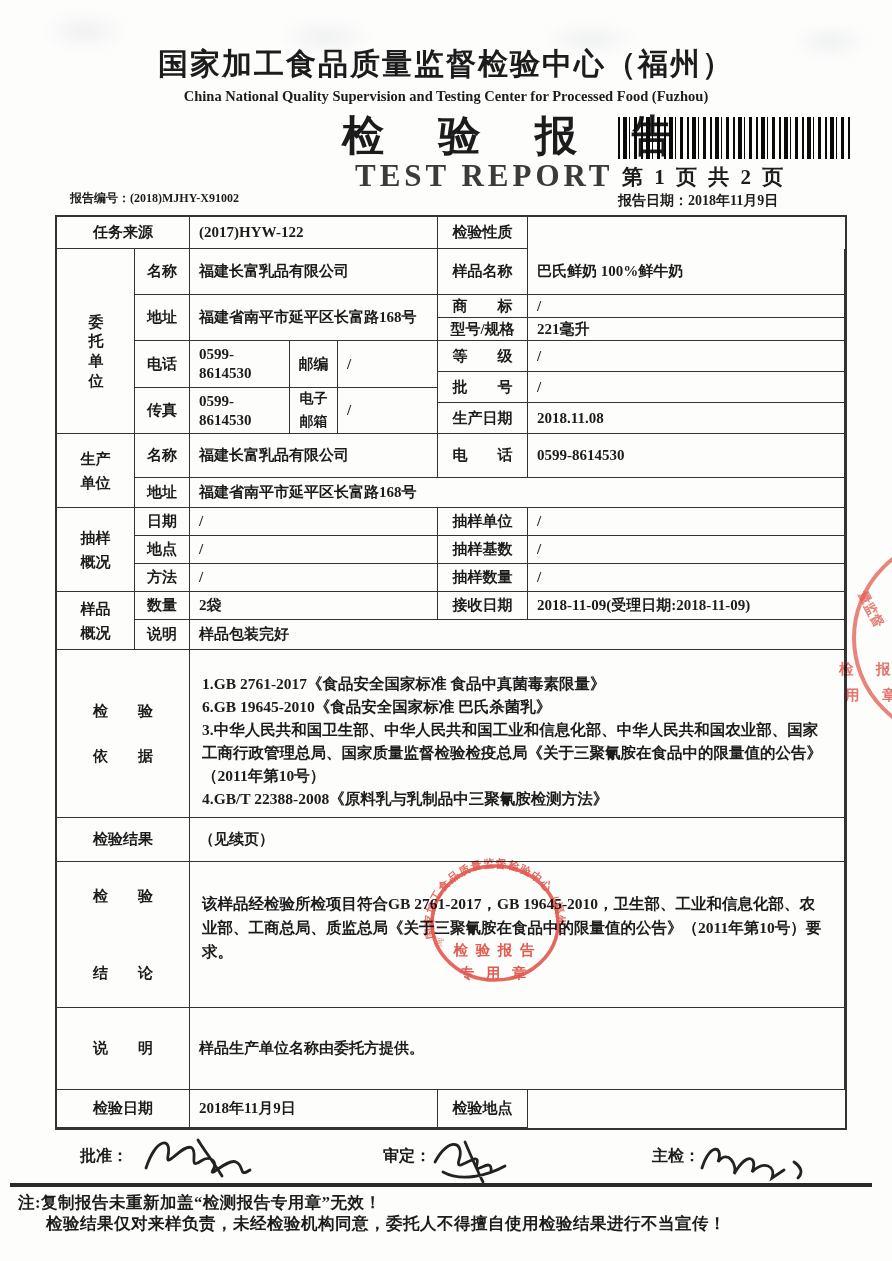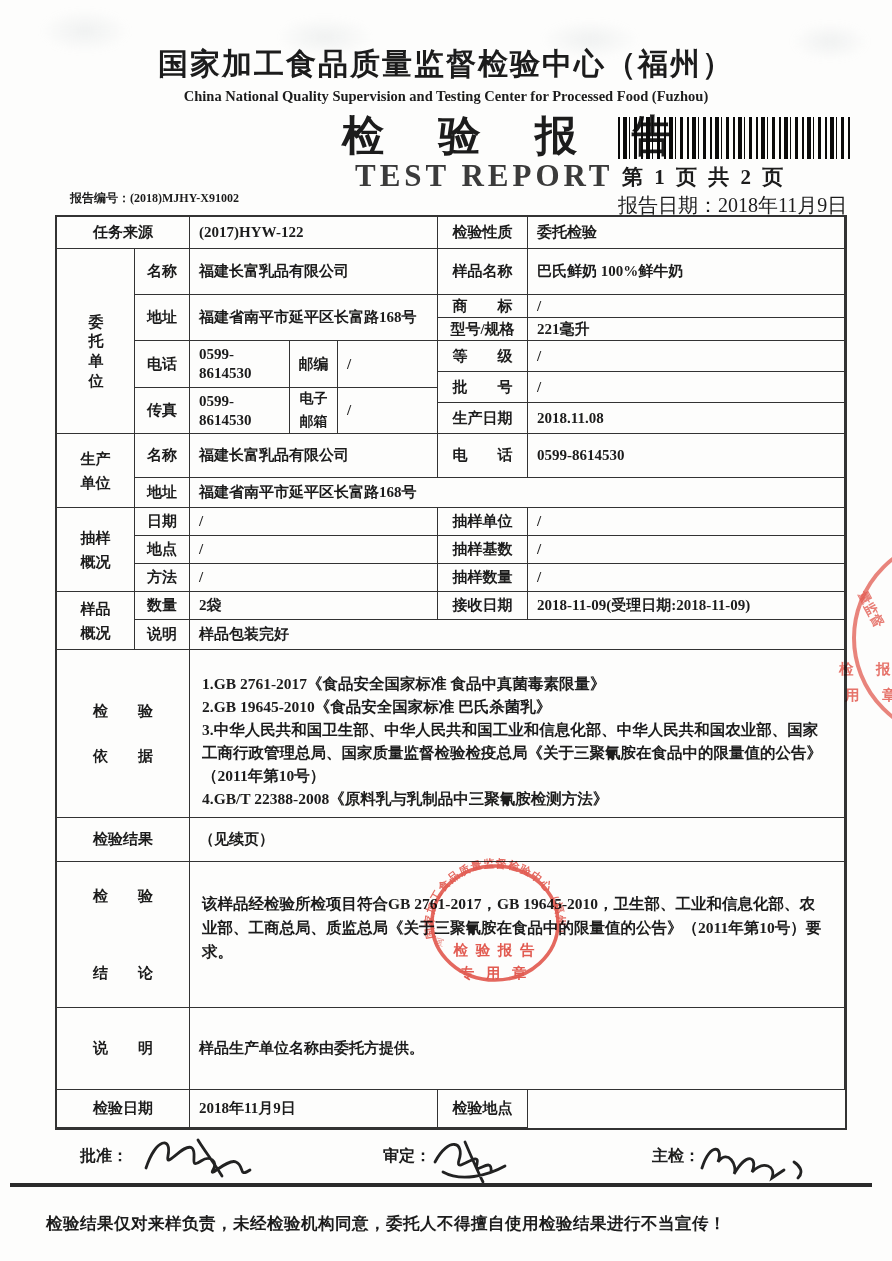--- a/index.html
+++ b/index.html
@@ -13,21 +13,21 @@
   .title-en{position:absolute;left:0;right:0;top:88px;text-align:center;font-size:14.5px;
             font-weight:bold;font-family:"Liberation Serif",serif;}
   .rpt-cn{position:absolute;left:342px;top:108px;font-size:42px;font-weight:bold;letter-spacing:22px;white-space:nowrap;}
   .rpt-en{position:absolute;left:355px;top:158px;font-size:31px;font-weight:bold;letter-spacing:4px;
           color:#3b3b3b;font-family:"Liberation Serif",serif;white-space:nowrap;}
   .barcode{position:absolute;left:618px;top:117px;width:232px;height:42px;
     background:repeating-linear-gradient(90deg,#0a0a0a 0 2px,transparent 2px 5px,#0a0a0a 5px 9px,
       transparent 9px 11px,#0a0a0a 11px 12px,transparent 12px 16px,#0a0a0a 16px 19px,transparent 19px 23px);}
   .pageinfo{position:absolute;left:622px;top:163px;font-size:21px;letter-spacing:3px;font-weight:600;}
   .rno{position:absolute;left:70px;top:190px;font-size:12px;font-weight:600;}
-  .rdate{position:absolute;left:618px;top:192px;font-size:20px;font-weight:400;}
+  .rdate{position:absolute;left:618px;top:192px;font-size:14px;font-weight:700;}
   
   .tbl{position:absolute;left:55px;top:215px;width:792px;height:915px;box-sizing:border-box;
        border:2.5px solid #333;overflow:hidden;font-weight:600;}
   .cell{position:absolute;box-sizing:border-box;border-right:1.5px solid #333;border-bottom:1.5px solid #333;
         display:flex;align-items:center;font-size:15px;line-height:1.25;}
   .lab{justify-content:center;text-align:center;}
   .val{padding:0 9px;}
   .vlab{writing-mode:vertical-rl;text-orientation:upright;letter-spacing:20px;justify-content:center;}
   .wrap2{width:2.3em;text-align:center;line-height:1.6;}
   .twoLine{flex-direction:column;justify-content:center;gap:26px;}
@@ -63,21 +63,20 @@
   </div>
   <div class="rdate">
     <span>报告日期：</span><span>2018年11月9日</span>
   </div>
 
   <div class="tbl">
 
     <div class="cell lab" style="left:0;top:0;width:133px;height:32px;">任务来源</div>
     <div class="cell val" style="left:133px;top:0;width:248px;height:32px;">(2017)HYW-122</div>
     <div class="cell lab" style="left:381px;top:0;width:90px;height:32px;">检验性质</div>
-    <div class="cell val" style="left:471px;top:0;width:317px;height:32px;">委托检验</div>
 
     <div class="cell lab vlab" style="left:0;top:32px;width:78px;height:185px;">委托单位</div>
     <div class="cell lab" style="left:78px;top:32px;width:55px;height:46px;">名称</div>
     <div class="cell val" style="left:133px;top:32px;width:248px;height:46px;">福建长富乳品有限公司</div>
     <div class="cell lab" style="left:381px;top:32px;width:90px;height:46px;">样品名称</div>
     <div class="cell val" style="left:471px;top:32px;width:317px;height:46px;">巴氏鲜奶 100%鲜牛奶</div>
 
     <div class="cell lab" style="left:78px;top:78px;width:55px;height:46px;">地址</div>
     <div class="cell val" style="left:133px;top:78px;width:248px;height:46px;">福建省南平市延平区长富路168号</div>
     <div class="cell lab" style="left:381px;top:78px;width:90px;height:23px;">商　　标</div>
@@ -138,21 +137,21 @@
     <div class="cell val" style="left:471px;top:375px;width:317px;height:28px;">2018-11-09(受理日期:2018-11-09)</div>
     <div class="cell lab" style="left:78px;top:403px;width:55px;height:30px;">说明</div>
     <div class="cell val" style="left:133px;top:403px;width:655px;height:30px;">样品包装完好</div>
 
     <div class="cell lab twoLine" style="left:0;top:433px;width:133px;height:168px;">
       <span>检　　验</span>
       <span>依　　据</span>
     </div>
     <div class="cell basis" style="left:133px;top:433px;width:655px;height:168px;">
       <div>1.GB 2761-2017《食品安全国家标准 食品中真菌毒素限量》</div>
-      <div>2.GB 19645-2010《食品安全国家标准 巴氏杀菌乳》</div>
+      <div>6.GB 19645-2010《食品安全国家标准 巴氏杀菌乳》</div>
       <div>3.中华人民共和国卫生部、中华人民共和国工业和信息化部、中华人民共和国农业部、国家工商行政管理总局、国家质量监督检验检疫总局《关于三聚氰胺在食品中的限量值的公告》（2011年第10号）</div>
       <div>4.GB/T 22388-2008《原料乳与乳制品中三聚氰胺检测方法》</div>
     </div>
 
     <div class="cell lab" style="left:0;top:601px;width:133px;height:44px;">检验结果</div>
     <div class="cell val" style="left:133px;top:601px;width:655px;height:44px;">（见续页）</div>
 
     <div class="cell lab twoLineBig" style="left:0;top:645px;width:133px;height:146px;">
       <span>检　　验</span>
       <span>结　　论</span>
@@ -192,15 +191,16 @@
   <div class="sig-label" style="left:383px;top:1146px;">审定：</div>
   <svg class="sig" style="left:425px;top:1128px;" width="110" height="62" viewBox="0 0 110 62">
     <path d="M10,34 C24,8 40,14 34,32 C29,48 56,20 52,36 C48,50 68,26 66,44 M18,44 C36,54 62,48 80,38 M40,14 C46,28 52,42 58,54" fill="none" stroke="#222" stroke-width="2.8" stroke-linecap="round"></path>
   </svg>
   <div class="sig-label" style="left:652px;top:1146px;text-align:center;">主检：</div>
   <svg class="sig" style="left:694px;top:1132px;" width="135" height="55" viewBox="0 0 135 55">
     <path d="M8,36 C16,10 30,14 24,30 C34,16 44,34 40,42 C54,18 64,26 58,40 C70,28 82,34 78,46 L90,38 M100,30 C106,34 110,40 104,46" fill="none" stroke="#222" stroke-width="2.8" stroke-linecap="round"></path>
   </svg>
 
   <div class="hr"></div>
+  <div class="note" style="left:18px;top:1192px;">注:复制报告未重新加盖“检测报告专用章”无效！</div>
   <div class="note" style="left:46px;top:1213px;">检验结果仅对来样负责，未经检验机构同意，委托人不得擅自使用检验结果进行不当宣传！</div>
 
 </div>
 
 </body></html>

